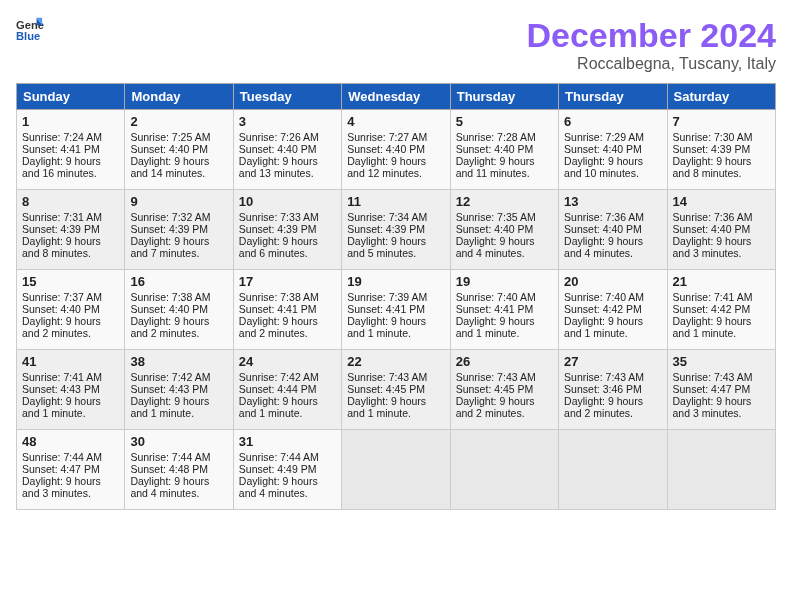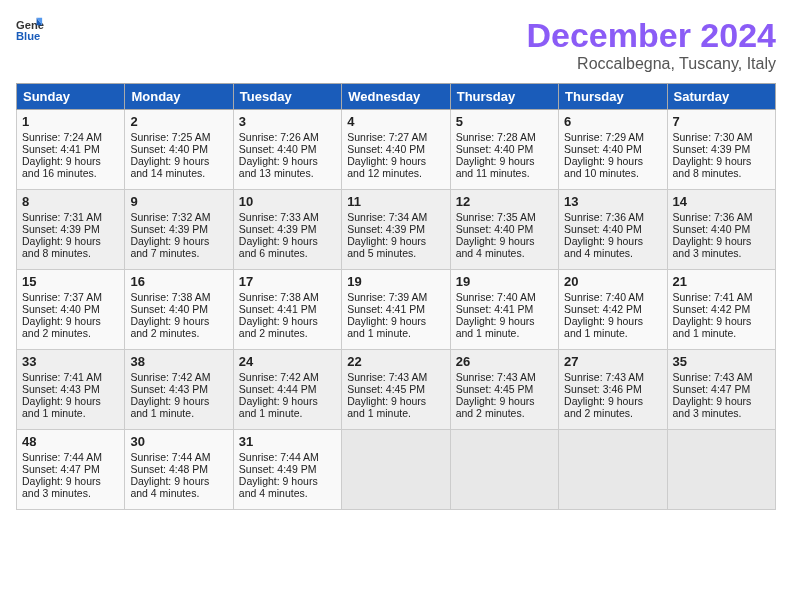--- a/index.html
+++ b/index.html
@@ -233,21 +233,21 @@
         </td>
         <td>
           <span class="day-number">21</span>
           <div>Sunrise: 7:41 AM</div>
           <div>Sunset: 4:42 PM</div>
           <div>Daylight: 9 hours and 1 minute.</div>
         </td>
       </tr>
       <tr>
         <td>
-          <span class="day-number">33</span>
+          <span class="day-number">41</span>
           <div>Sunrise: 7:41 AM</div>
           <div>Sunset: 4:43 PM</div>
           <div>Daylight: 9 hours and 1 minute.</div>
         </td>
         <td>
           <span class="day-number">38</span>
           <div>Sunrise: 7:42 AM</div>
           <div>Sunset: 4:43 PM</div>
           <div>Daylight: 9 hours and 1 minute.</div>
         </td>

